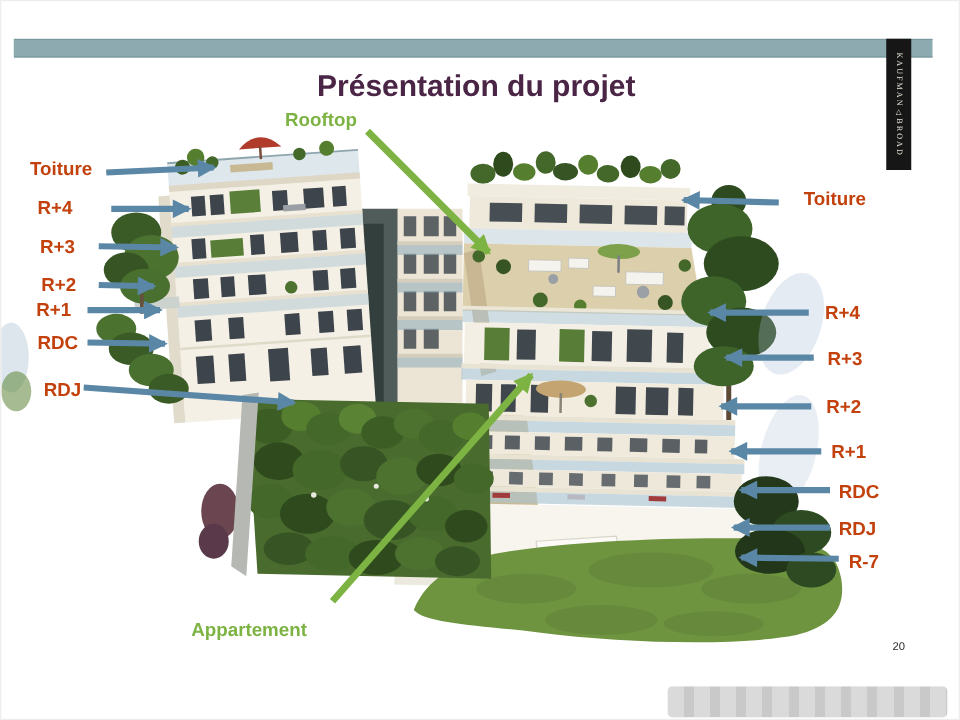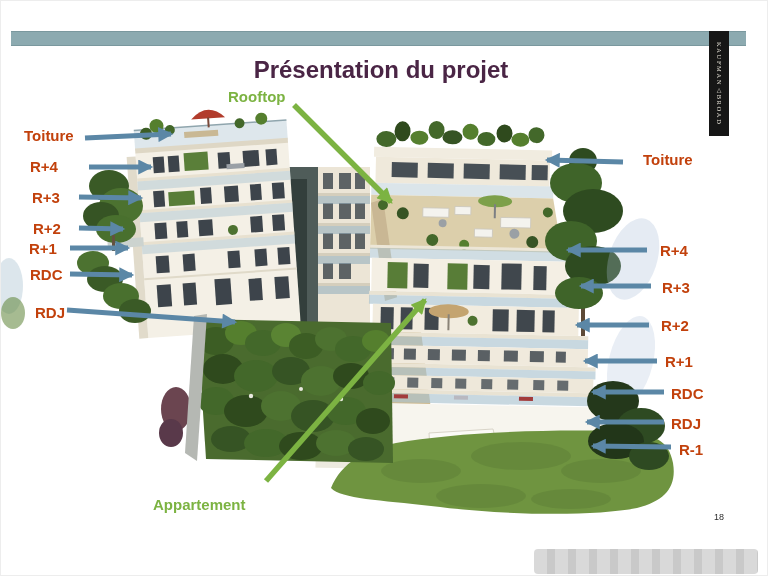--- a/index.html
+++ b/index.html
@@ -391,20 +391,20 @@
   <div class="lbl" style="left:29px;top:265px">RDC</div>
   <div class="lbl" style="left:34px;top:303px">RDJ</div>
 
   <div class="lbl" style="left:642px;top:150px">Toiture</div>
   <div class="lbl" style="left:659px;top:241px">R+4</div>
   <div class="lbl" style="left:661px;top:278px">R+3</div>
   <div class="lbl" style="left:660px;top:316px">R+2</div>
   <div class="lbl" style="left:664px;top:352px">R+1</div>
   <div class="lbl" style="left:670px;top:384px">RDC</div>
   <div class="lbl" style="left:670px;top:414px">RDJ</div>
-  <div class="lbl" style="left:678px;top:440px">R-1</div>
+  <div class="lbl" style="left:678px;top:440px">R-7</div>
 
   <div class="lbl green" style="left:227px;top:87px">Rooftop</div>
   <div class="lbl green" style="left:152px;top:495px">Appartement</div>
 
-  <div class="page-num">18</div>
+  <div class="page-num">20</div>
   <div class="watermark"></div>
 </div>
 
 </body></html>

